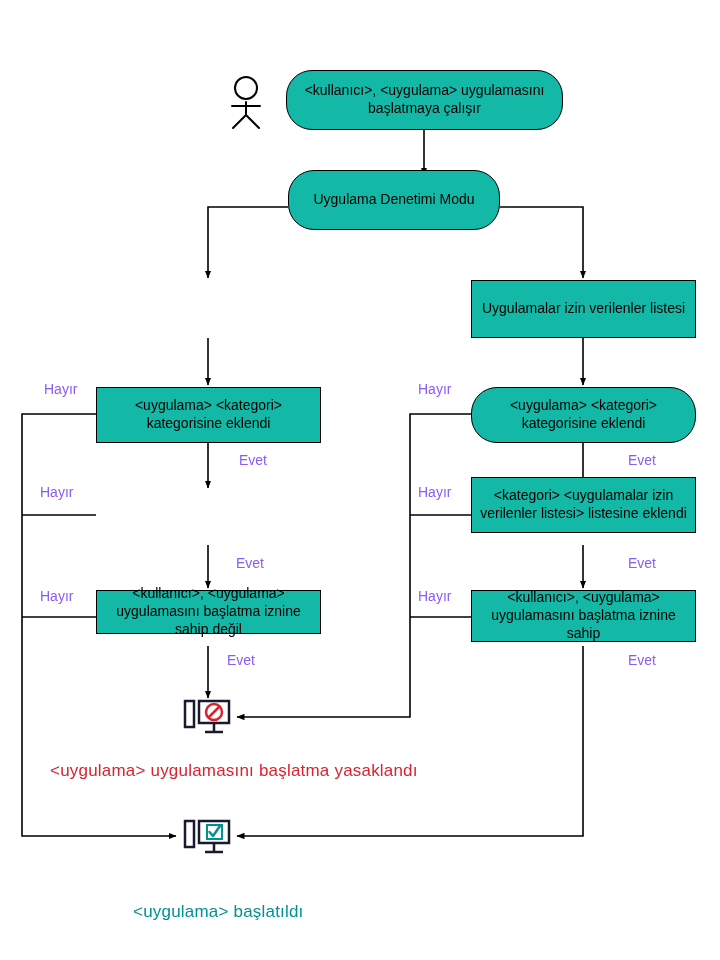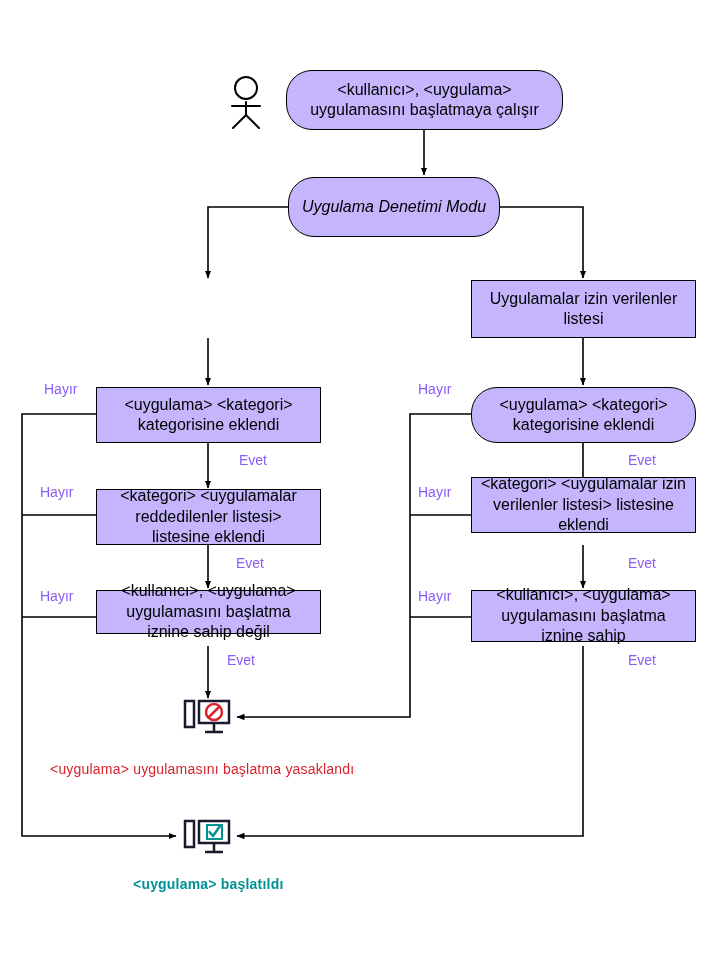--- a/index.html
+++ b/index.html
@@ -25,39 +25,39 @@
     height: 960px;
     pointer-events: none;
   }
   .node {
     position: absolute;
     box-sizing: border-box;
     display: flex;
     align-items: center;
     justify-content: center;
     text-align: center;
-    background: #c4b5fd;
+    background: #14b8a6;
     border: 1.5px solid #000000;
     color: #000000;
-    font-size: 16px;
+    font-size: 14px;
     line-height: 1.28;
     padding: 4px 8px;
   }
   .node.rounded {
     border-radius: 26px;
   }
   .label {
     position: absolute;
     font-size: 14px;
     color: #8b5cf6;
     white-space: nowrap;
   }
   .caption {
     position: absolute;
-    font-size: 14px;
+    font-size: 17px;
     white-space: nowrap;
     letter-spacing: 0.2px;
   }
   .caption.deny { color: #d9232e; }
   .caption.allow { color: #009193; }
   .iconbox {
     position: absolute;
   }
 </style>
 </head>
@@ -107,30 +107,29 @@
 
   <div class="iconbox" style="left:222px; top:72px; width:48px; height:58px;">
     <svg width="48" height="58" viewBox="0 0 48 58">
       <circle cx="24" cy="16" r="11" fill="none" stroke="#000" stroke-width="2"></circle>
       <path d="M24,30 L24,43 M24,43 L11,56 M24,43 L37,56 M10,34 L38,34" fill="none" stroke="#000" stroke-width="2" stroke-linecap="round"></path>
     </svg>
   </div>
 
   <div class="node rounded" style="left:286px; top:70px; width:277px; height:60px;">&lt;kullanıcı&gt;,  &lt;uygulama&gt; uygulamasını başlatmaya çalışır</div>
 
-  <div class="node rounded" style="left:288px; top:177px; width:212px; height:60px;font-style:italic;">Uygulama Denetimi Modu</div>
+  <div class="node rounded" style="left:288px; top:170px; width:212px; height:60px;">Uygulama Denetimi Modu</div>
 
 
   <div class="node" style="left:471px; top:280px; width:225px; height:58px;">Uygulamalar izin verilenler listesi</div>
 
   <div class="node" style="left:96px; top:387px; width:225px; height:56px;">&lt;uygulama&gt; &lt;kategori&gt; kategorisine eklendi</div>
 
   <div class="node rounded" style="left:471px; top:387px; width:225px; height:56px;">&lt;uygulama&gt; &lt;kategori&gt; kategorisine eklendi</div>
 
-  <div class="node" style="left:96px; top:489px; width:225px; height:56px;">&lt;kategori&gt; &lt;uygulamalar reddedilenler listesi&gt; listesine eklendi</div>
 
   <div class="node" style="left:471px; top:477px; width:225px; height:56px;">&lt;kategori&gt; &lt;uygulamalar izin verilenler listesi&gt; listesine eklendi</div>
 
   <div class="node" style="left:96px; top:590px; width:225px; height:44px;">&lt;kullanıcı&gt;,  &lt;uygulama&gt; uygulamasını başlatma iznine sahip değil</div>
 
   <div class="node" style="left:471px; top:590px; width:225px; height:52px;">&lt;kullanıcı&gt;,  &lt;uygulama&gt; uygulamasını başlatma iznine sahip</div>
 
   <div class="label" style="left:44px; top:381px;">Hayır</div>
   <div class="label" style="left:40px; top:484px;">Hayır</div>
   <div class="label" style="left:40px; top:588px;">Hayır</div>
@@ -161,15 +160,15 @@
     <svg width="48" height="40" viewBox="0 0 48 40">
       <rect x="2" y="3" width="9" height="26" fill="none" stroke="#1a1a2e" stroke-width="2.5"></rect>
       <rect x="16" y="3" width="30" height="22" fill="none" stroke="#1a1a2e" stroke-width="2.5"></rect>
       <path d="M31,25 L31,33 M22,34 L40,34" stroke="#1a1a2e" stroke-width="2.5" fill="none"></path>
       <rect x="24" y="7" width="15" height="14" fill="#ffffff" stroke="#009193" stroke-width="2"></rect>
       <path d="M26.5,14 L30,18 L37,8" fill="none" stroke="#009193" stroke-width="2.5" stroke-linecap="round" stroke-linejoin="round"></path>
     </svg>
   </div>
 
   <div class="caption deny" style="left:50px; top:761px;">&lt;uygulama&gt;  uygulamasını  başlatma yasaklandı</div>
-  <div class="caption allow" style="left:133px; top:876px;font-weight:bold;">&lt;uygulama&gt;  başlatıldı</div>
+  <div class="caption allow" style="left:133px; top:902px;">&lt;uygulama&gt;  başlatıldı</div>
 
 </div>
 
 </body></html>

